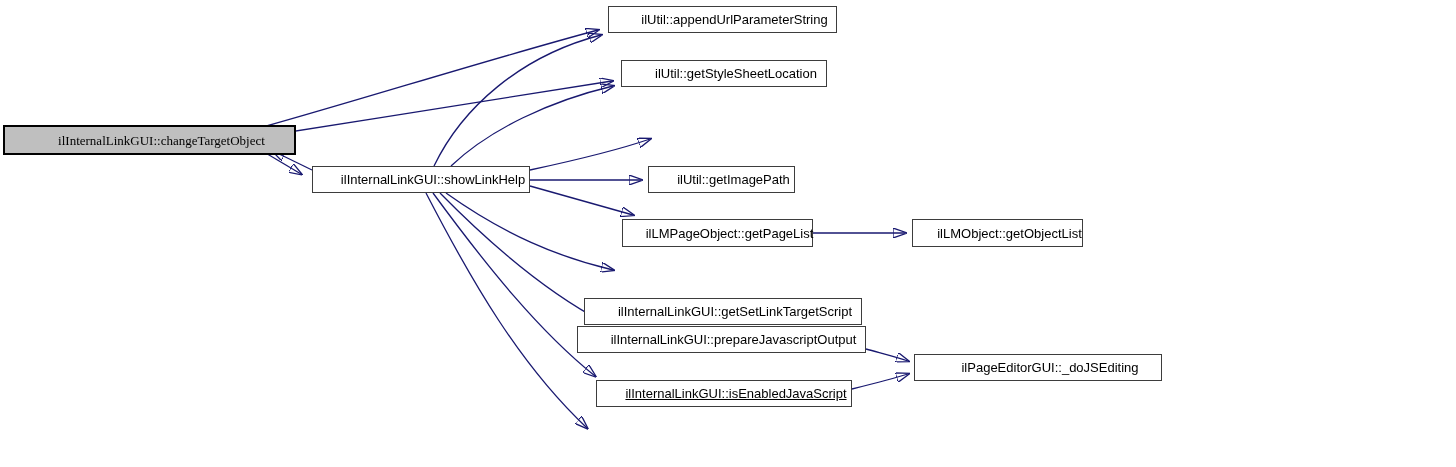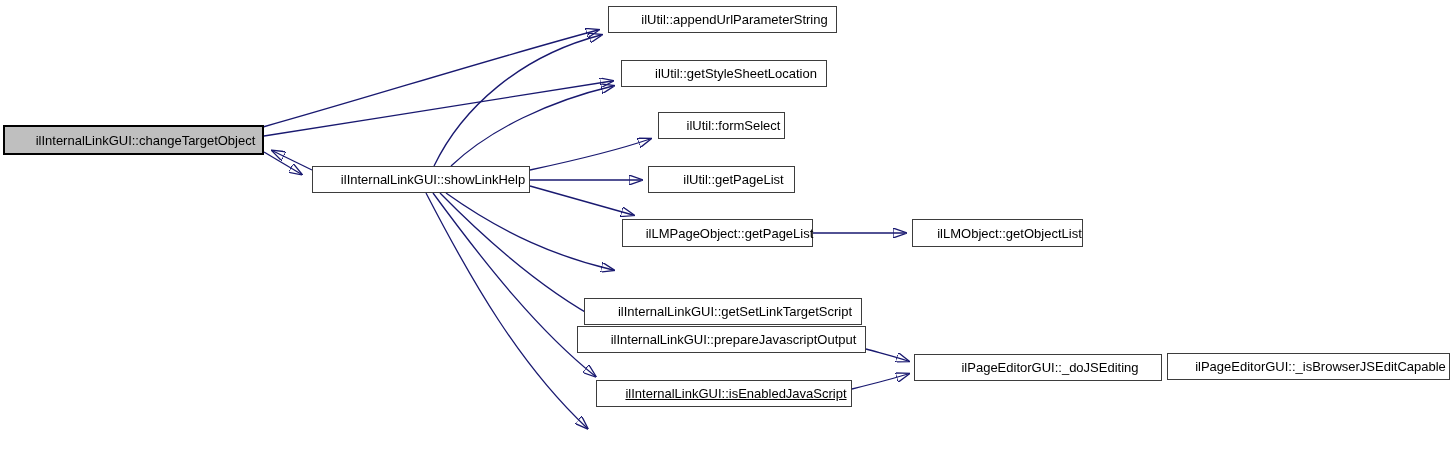--- a/index.html
+++ b/index.html
@@ -37,21 +37,21 @@
     white-space: nowrap;
     cursor: pointer;
     padding-left: 24px;
   }
   .node.highlight {
     background: #bfbfbf;
     border: 2px solid #000000;
     cursor: default;
   }
   
-  #n0  { left: 3px;    top: 125px; width: 261px; height: 30px; }
+  #n0  { left: 3px;    top: 125px; width: 293px; height: 30px; font-family: Liberation Serif, serif; }
   #n1  { left: 312px;  top: 166px; width: 218px; height: 27px; }
   #n2  { left: 608px;  top: 6px;   width: 229px; height: 27px; }
   #n3  { left: 621px;  top: 60px;  width: 206px; height: 27px; }
   #n4  { left: 658px;  top: 112px; width: 127px; height: 27px; }
   #n5  { left: 648px;  top: 166px; width: 147px; height: 27px; }
   #n6  { left: 622px;  top: 219px; width: 191px; height: 28px; }
   #n7  { left: 912px;  top: 219px; width: 171px; height: 28px; }
   #n8  { left: 584px;  top: 273px; width: 278px; height: 27px; margin-top: 25px; }
   #n9  { left: 577px;  top: 326px; width: 289px; height: 27px; }
   #n10 { left: 596px;  top: 380px; width: 256px; height: 27px; text-decoration: underline; }
@@ -87,23 +87,21 @@
     <path d="M 813,233 L 905,233" marker-end="url(#arrow)"></path>
     <path d="M 866,349 C 884,354 896,357 908,361" marker-end="url(#arrow)"></path>
     <path d="M 852,389 C 872,384 892,379 908,374" marker-end="url(#arrow)"></path>
     <path d="M 1119,367 L 1160,367" marker-end="url(#arrow)"></path>
   </svg>
 
   <div id="n0" class="node highlight">ilInternalLinkGUI::changeTargetObject</div>
   <div id="n1" class="node">ilInternalLinkGUI::showLinkHelp</div>
   <div id="n2" class="node">ilUtil::appendUrlParameterString</div>
   <div id="n3" class="node">ilUtil::getStyleSheetLocation</div>
-  <div id="n4" class="node">ilUtil::formSelect</div>
-  <div id="n5" class="node">ilUtil::getPageList</div>
+  <div id="n5" class="node">ilUtil::getImagePath</div>
   <div id="n6" class="node">ilLMPageObject::getPageList</div>
   <div id="n7" class="node">ilLMObject::getObjectList</div>
   <div id="n8" class="node">ilInternalLinkGUI::getSetLinkTargetScript</div>
   <div id="n9" class="node">ilInternalLinkGUI::prepareJavascriptOutput</div>
   <div id="n10" class="node">ilInternalLinkGUI::isEnabledJavaScript</div>
   <div id="n12" class="node">ilPageEditorGUI::_doJSEditing</div>
-  <div id="n13" class="node">ilPageEditorGUI::_isBrowserJSEditCapable</div>
 
 </div>
 
 </body></html>

